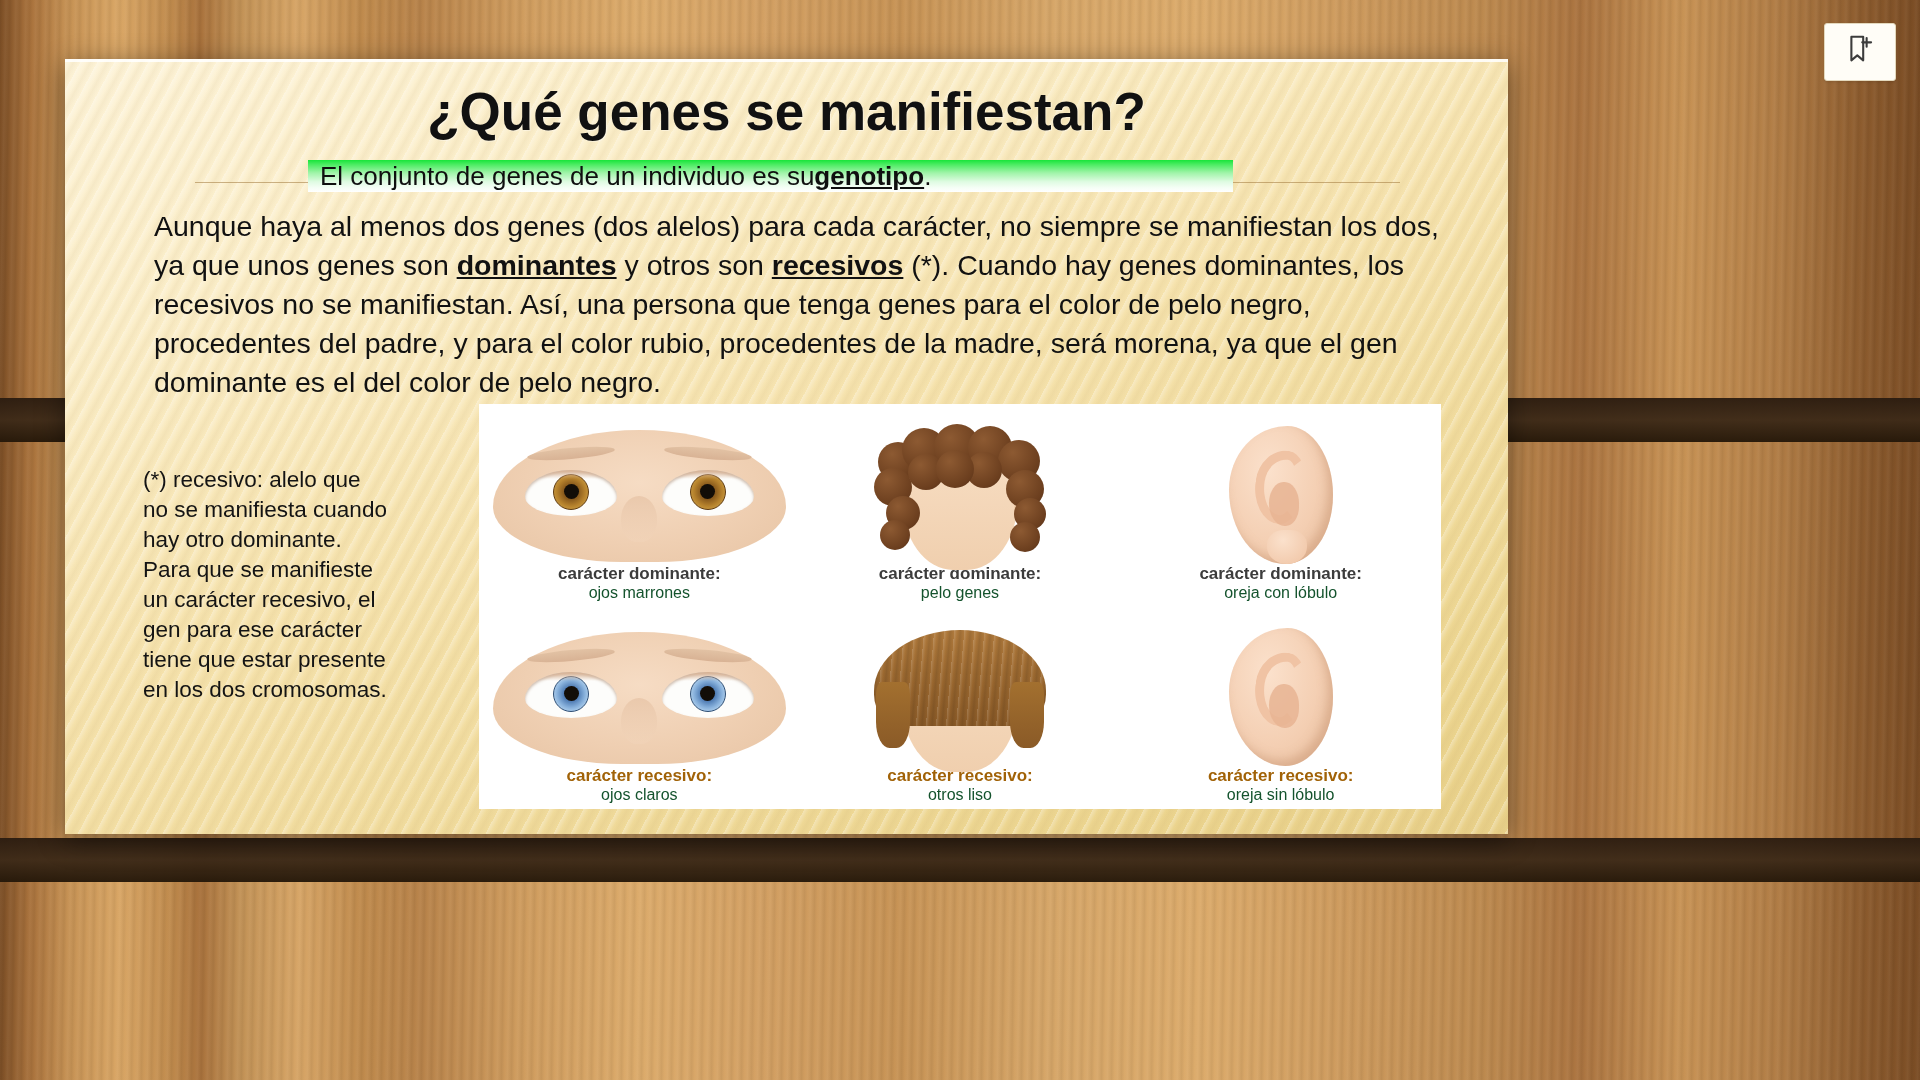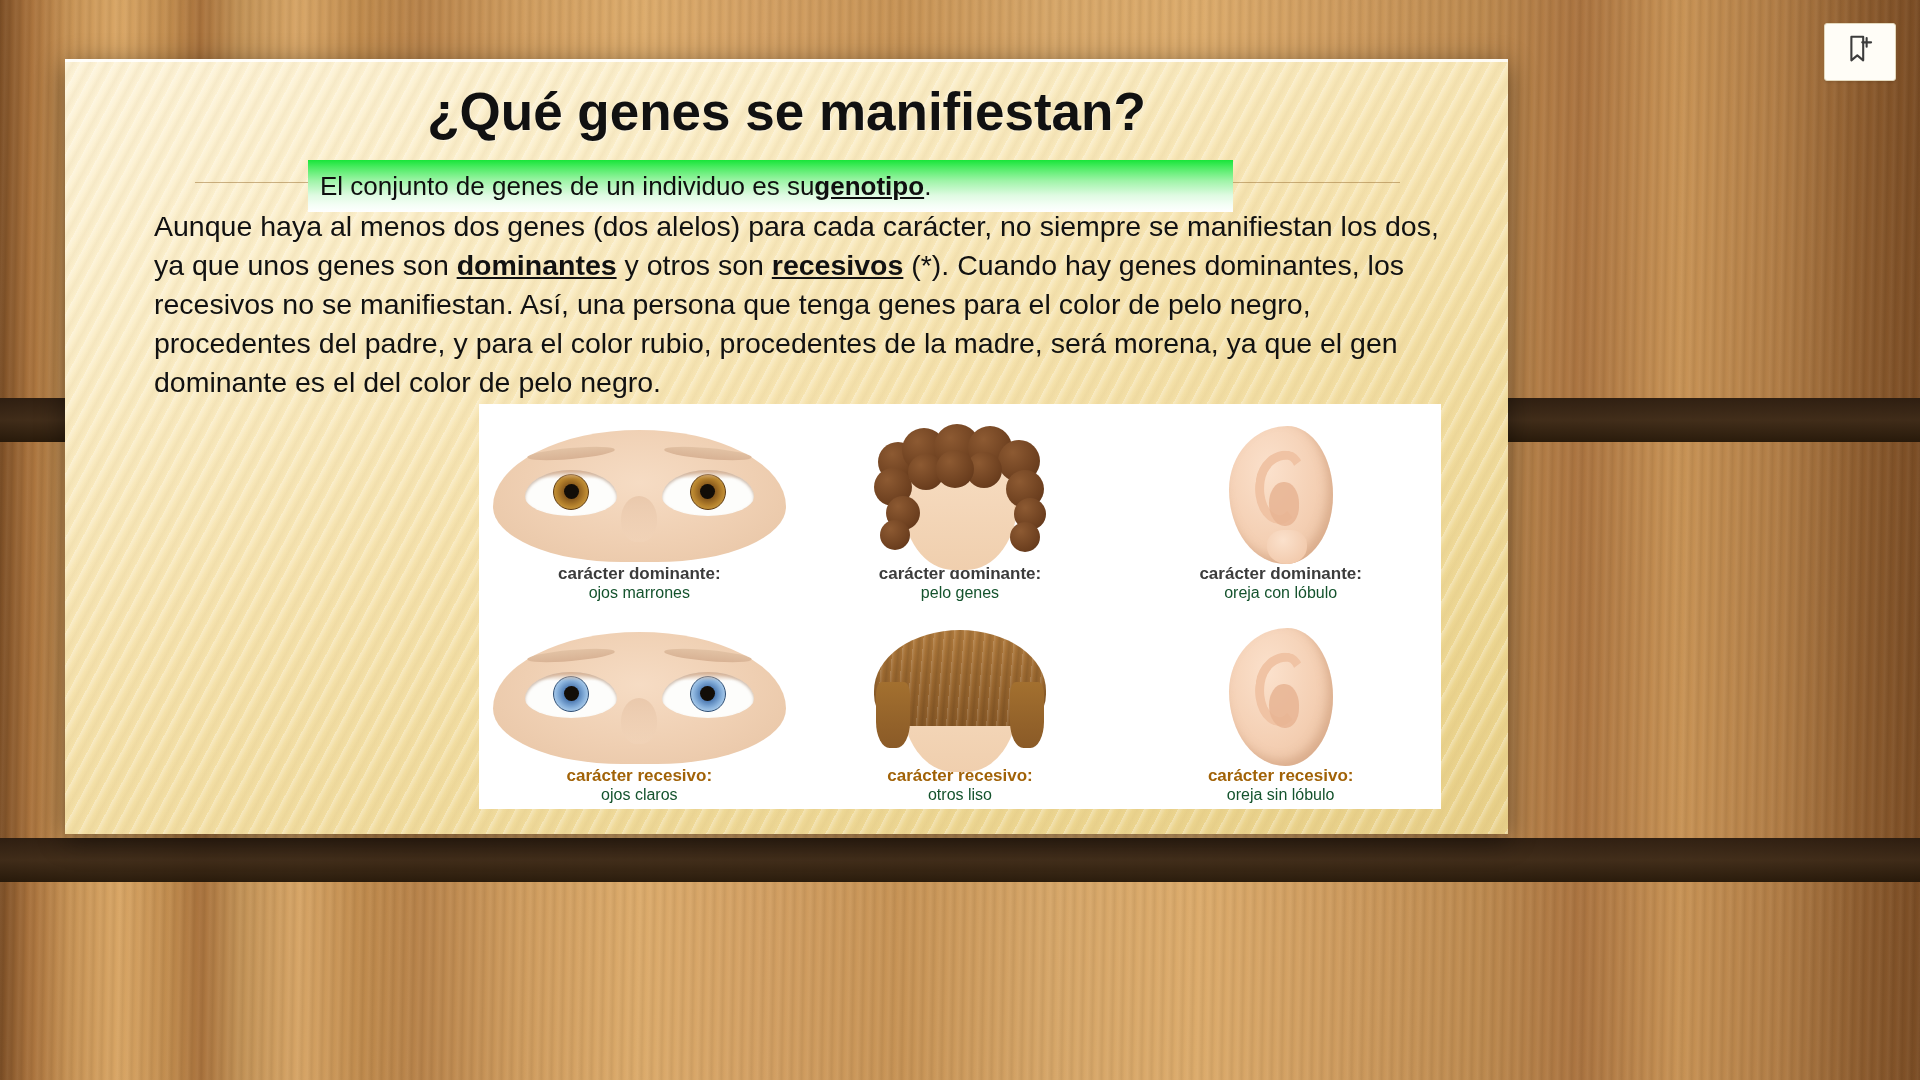--- a/index.html
+++ b/index.html
@@ -88,21 +88,21 @@
   #title-rule {
     position: absolute; left: 130px; right: 108px; top: 123px;
     height: 1px; background: rgba(160,120,60,.55);
     z-index: 2;
   }
 
   
   #genotype-line {
     position: absolute;
     left: 243px; top: 101px;
-    width: 925px; height: 52px;
+    width: 925px; height: 32px;
     display: flex; align-items: center;
     padding: 0 12px;
     font-size: 26px;
     color: #0f0f0f;
     background: linear-gradient(180deg,
        #18e53a 0%, #4bec62 14%, #9ff4a8 40%, #dffbe2 68%,
        #f4fef5 86%, #ffffff 100%);
     z-index: 4;
     white-space: nowrap;
   }
@@ -290,20 +290,21 @@
   <div id="genotype-line">
     <span>El conjunto de genes de un individuo es su </span>
       <span class="bold-underline">genotipo</span>
       <span>.</span>
   </div>
 
   <div id="body-paragraph">
     <span>Aunque haya al menos dos genes (dos alelos) para cada carácter, no siempre se manifiestan los dos, ya que unos genes son </span><span class="bold-underline">dominantes</span><span> y otros son </span><span class="bold-underline">recesivos</span><span> (*). Cuando hay genes dominantes, los recesivos no se manifiestan. Así, una persona que tenga genes para el color de pelo negro, procedentes del padre, y para el color rubio, procedentes de la madre, será morena, ya que el gen dominante es el del color de pelo negro.</span>
   </div>
 
+  <div id="footnote">(*) recesivo: alelo que no se manifiesta cuando hay otro dominante. Para que se manifieste un carácter recesivo, el gen para ese carácter tiene que estar presente en los dos cromosomas.</div>
 
   <div id="genetics-figure">
 
     <div class="fig-cell">
       <div class="fig-art">
         <div class="eyes-wrap">
           <div class="face-skin"></div>
           <div class="brow l"></div>
             <div class="brow r"></div>
           <div class="eye l">

